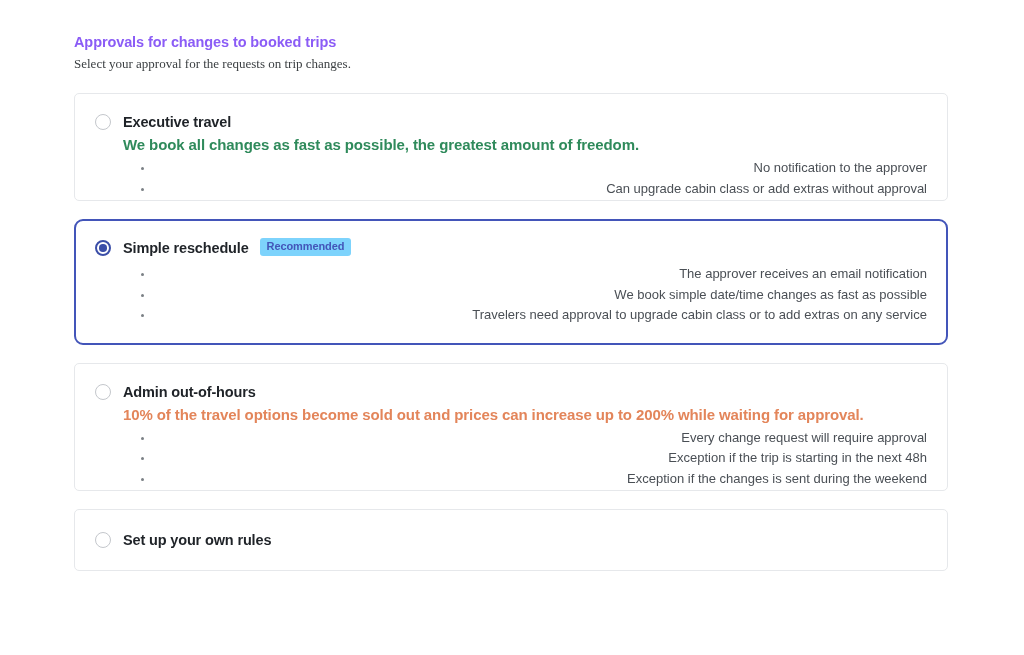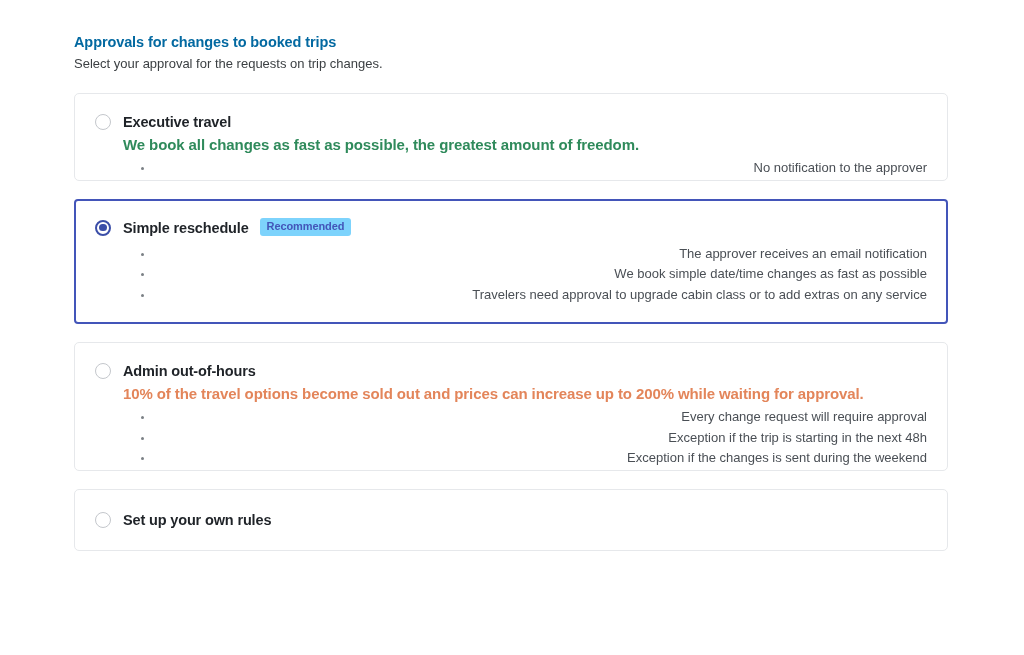--- a/index.html
+++ b/index.html
@@ -30,48 +30,49 @@
     left: 74px;
     top: 33px;
     width: 874px;
   }
 
   
   .page-title {
     font-size: 14.5px;
     font-weight: bold;
     letter-spacing: -0.1px;
-    color: #0369a1;
+    color: #8b5cf6;
     margin: 0 0 4px 0;
     line-height: 18px;
   }
   .page-subtitle {
     font-size: 13px;
     font-weight: normal;
     color: #3c4043;
     margin: 0;
     line-height: 17px;
+    font-family: Liberation Serif, serif;
   }
 
   
   .options {
     margin-top: 21px;
   }
 
   .option-card {
     position: relative;
     background: #ffffff;
     border: 1px solid #e6e8eb;
     border-radius: 5px;
     padding: 18px 20px 1px 20px;
     margin-bottom: 18px;
   }
   .option-card.selected {
     border: 2px solid #4355b9;
-    border-radius: 4px;
+    border-radius: 9px;
     padding: 17px 19px 17px 19px;
   }
   .option-card.compact {
     padding-top: 20px;
     padding-bottom: 20px;
     margin-bottom: 13px;
   }
 
   .option-head {
     display: flex;
@@ -179,20 +180,21 @@
     <div class="options">
 
       <div class="option-card">
         <div class="option-head">
           <span class="radio"></span>
           <span class="option-title">Executive travel</span>
         </div>
         <div class="tagline positive">We book all changes as fast as possible, the greatest amount of freedom.</div>
         <ul class="bullets">
           <li>No notification to the approver</li>
+          <li>Can upgrade cabin class or add extras without approval</li>
         </ul>
       </div>
 
       <div class="option-card selected">
         <div class="option-head">
           <span class="radio checked"></span>
           <span class="option-title">Simple reschedule</span>
           <span class="badge">Recommended</span>
         </div>
         <ul class="bullets">

